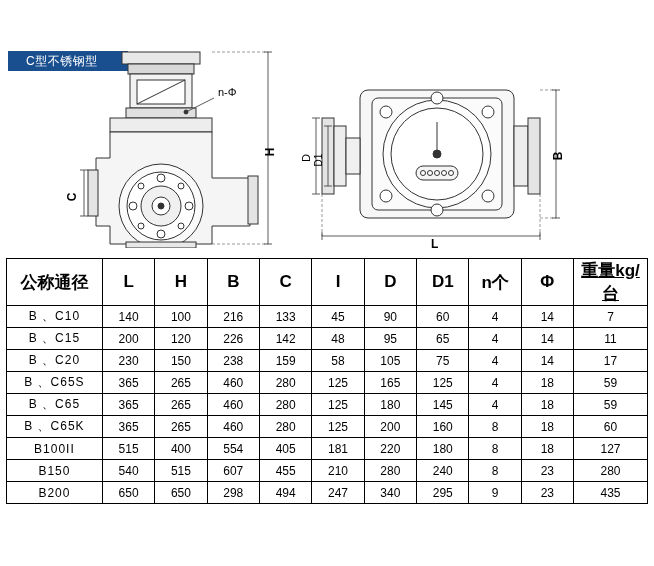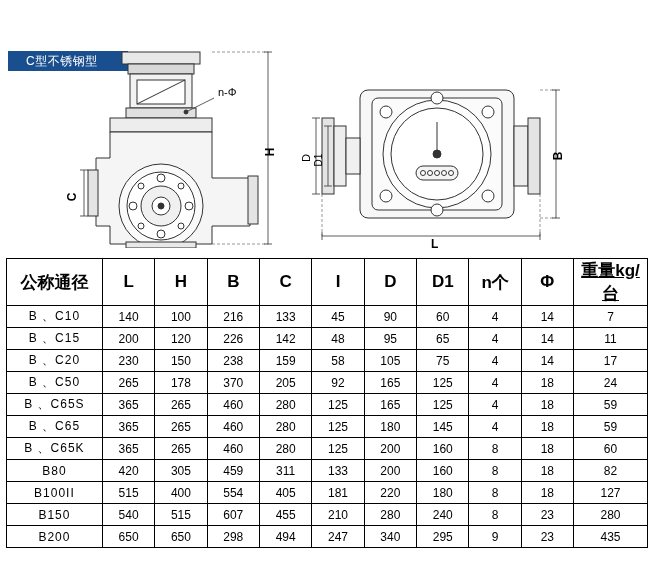--- a/index.html
+++ b/index.html
@@ -239,33 +239,20 @@
         <td>238</td>
         <td>159</td>
         <td>58</td>
         <td>105</td>
         <td>75</td>
         <td>4</td>
         <td>14</td>
         <td>17</td>
       </tr>
       <tr>
-        <td class="name">B 、C50</td>
-        <td>265</td>
-        <td>178</td>
-        <td>370</td>
-        <td>205</td>
-        <td>92</td>
-        <td>165</td>
-        <td>125</td>
-        <td>4</td>
-        <td>18</td>
-        <td>24</td>
-      </tr>
-      <tr>
         <td class="name">B 、C65S</td>
         <td>365</td>
         <td>265</td>
         <td>460</td>
         <td>280</td>
         <td>125</td>
         <td>165</td>
         <td>125</td>
         <td>4</td>
         <td>18</td>
@@ -289,33 +276,20 @@
         <td>365</td>
         <td>265</td>
         <td>460</td>
         <td>280</td>
         <td>125</td>
         <td>200</td>
         <td>160</td>
         <td>8</td>
         <td>18</td>
         <td>60</td>
-      </tr>
-      <tr>
-        <td class="name">B80</td>
-        <td>420</td>
-        <td>305</td>
-        <td>459</td>
-        <td>311</td>
-        <td>133</td>
-        <td>200</td>
-        <td>160</td>
-        <td>8</td>
-        <td>18</td>
-        <td>82</td>
       </tr>
       <tr>
         <td class="name">B100II</td>
         <td>515</td>
         <td>400</td>
         <td>554</td>
         <td>405</td>
         <td>181</td>
         <td>220</td>
         <td>180</td>

